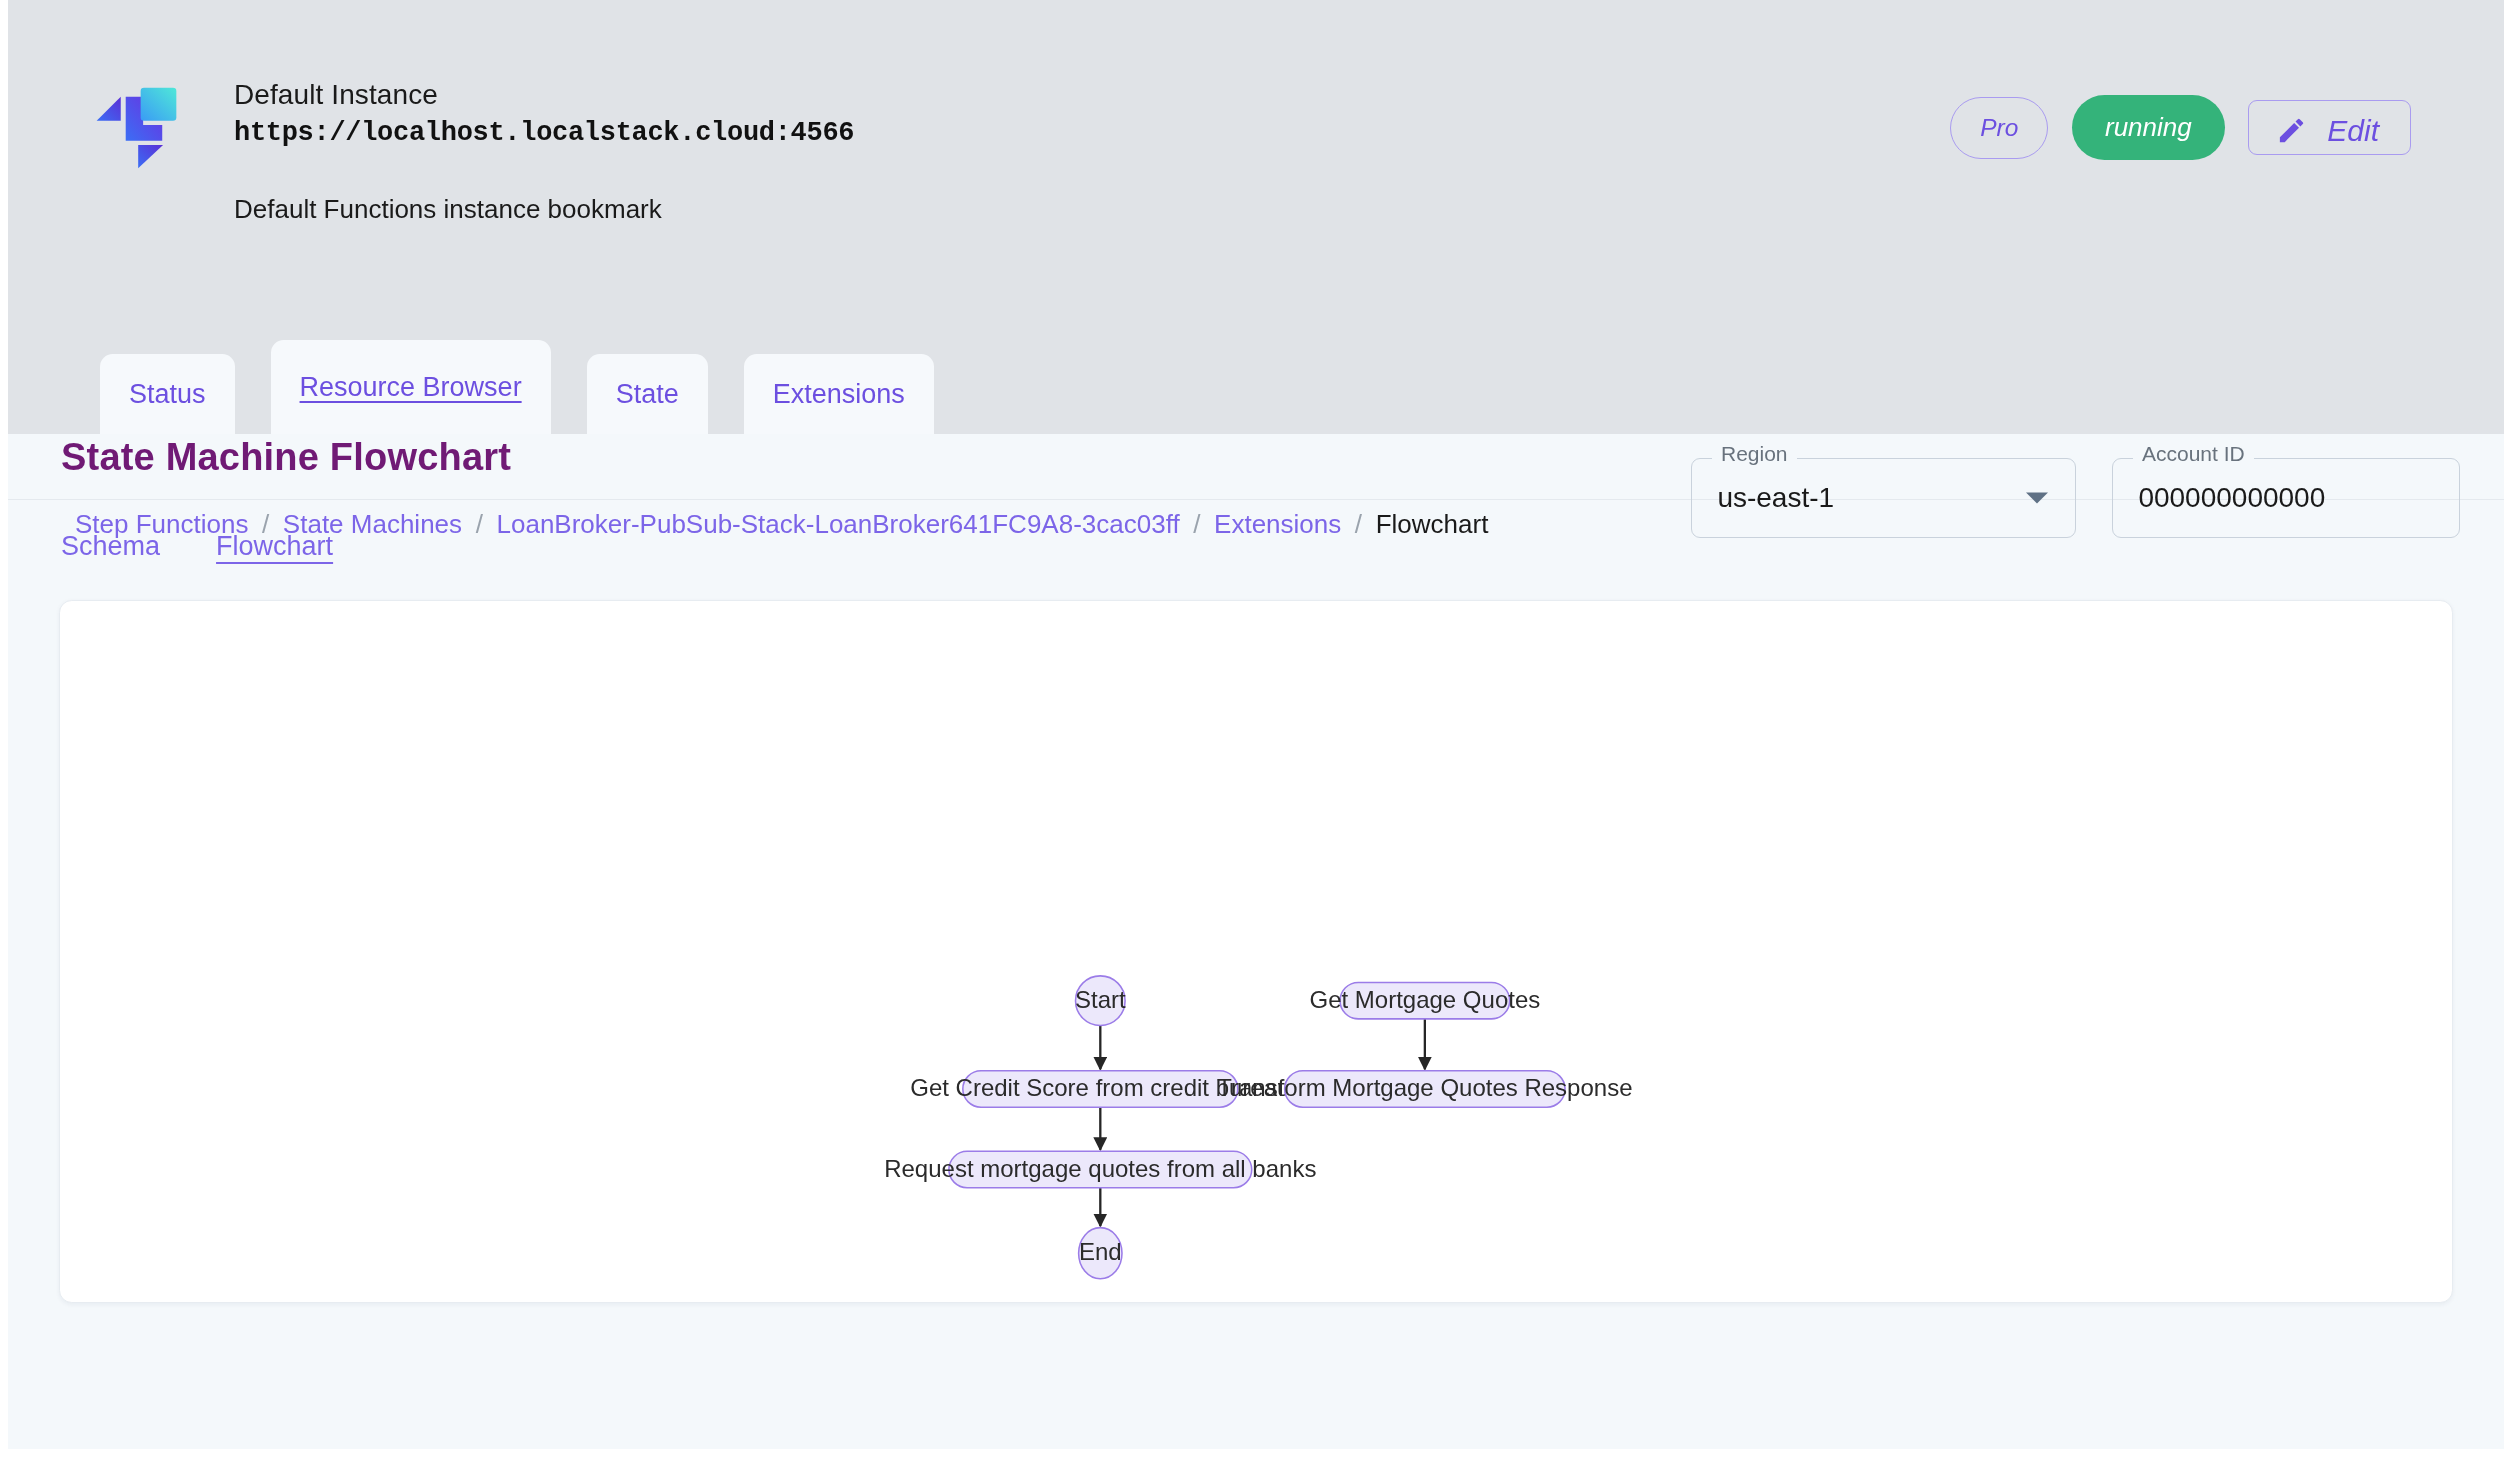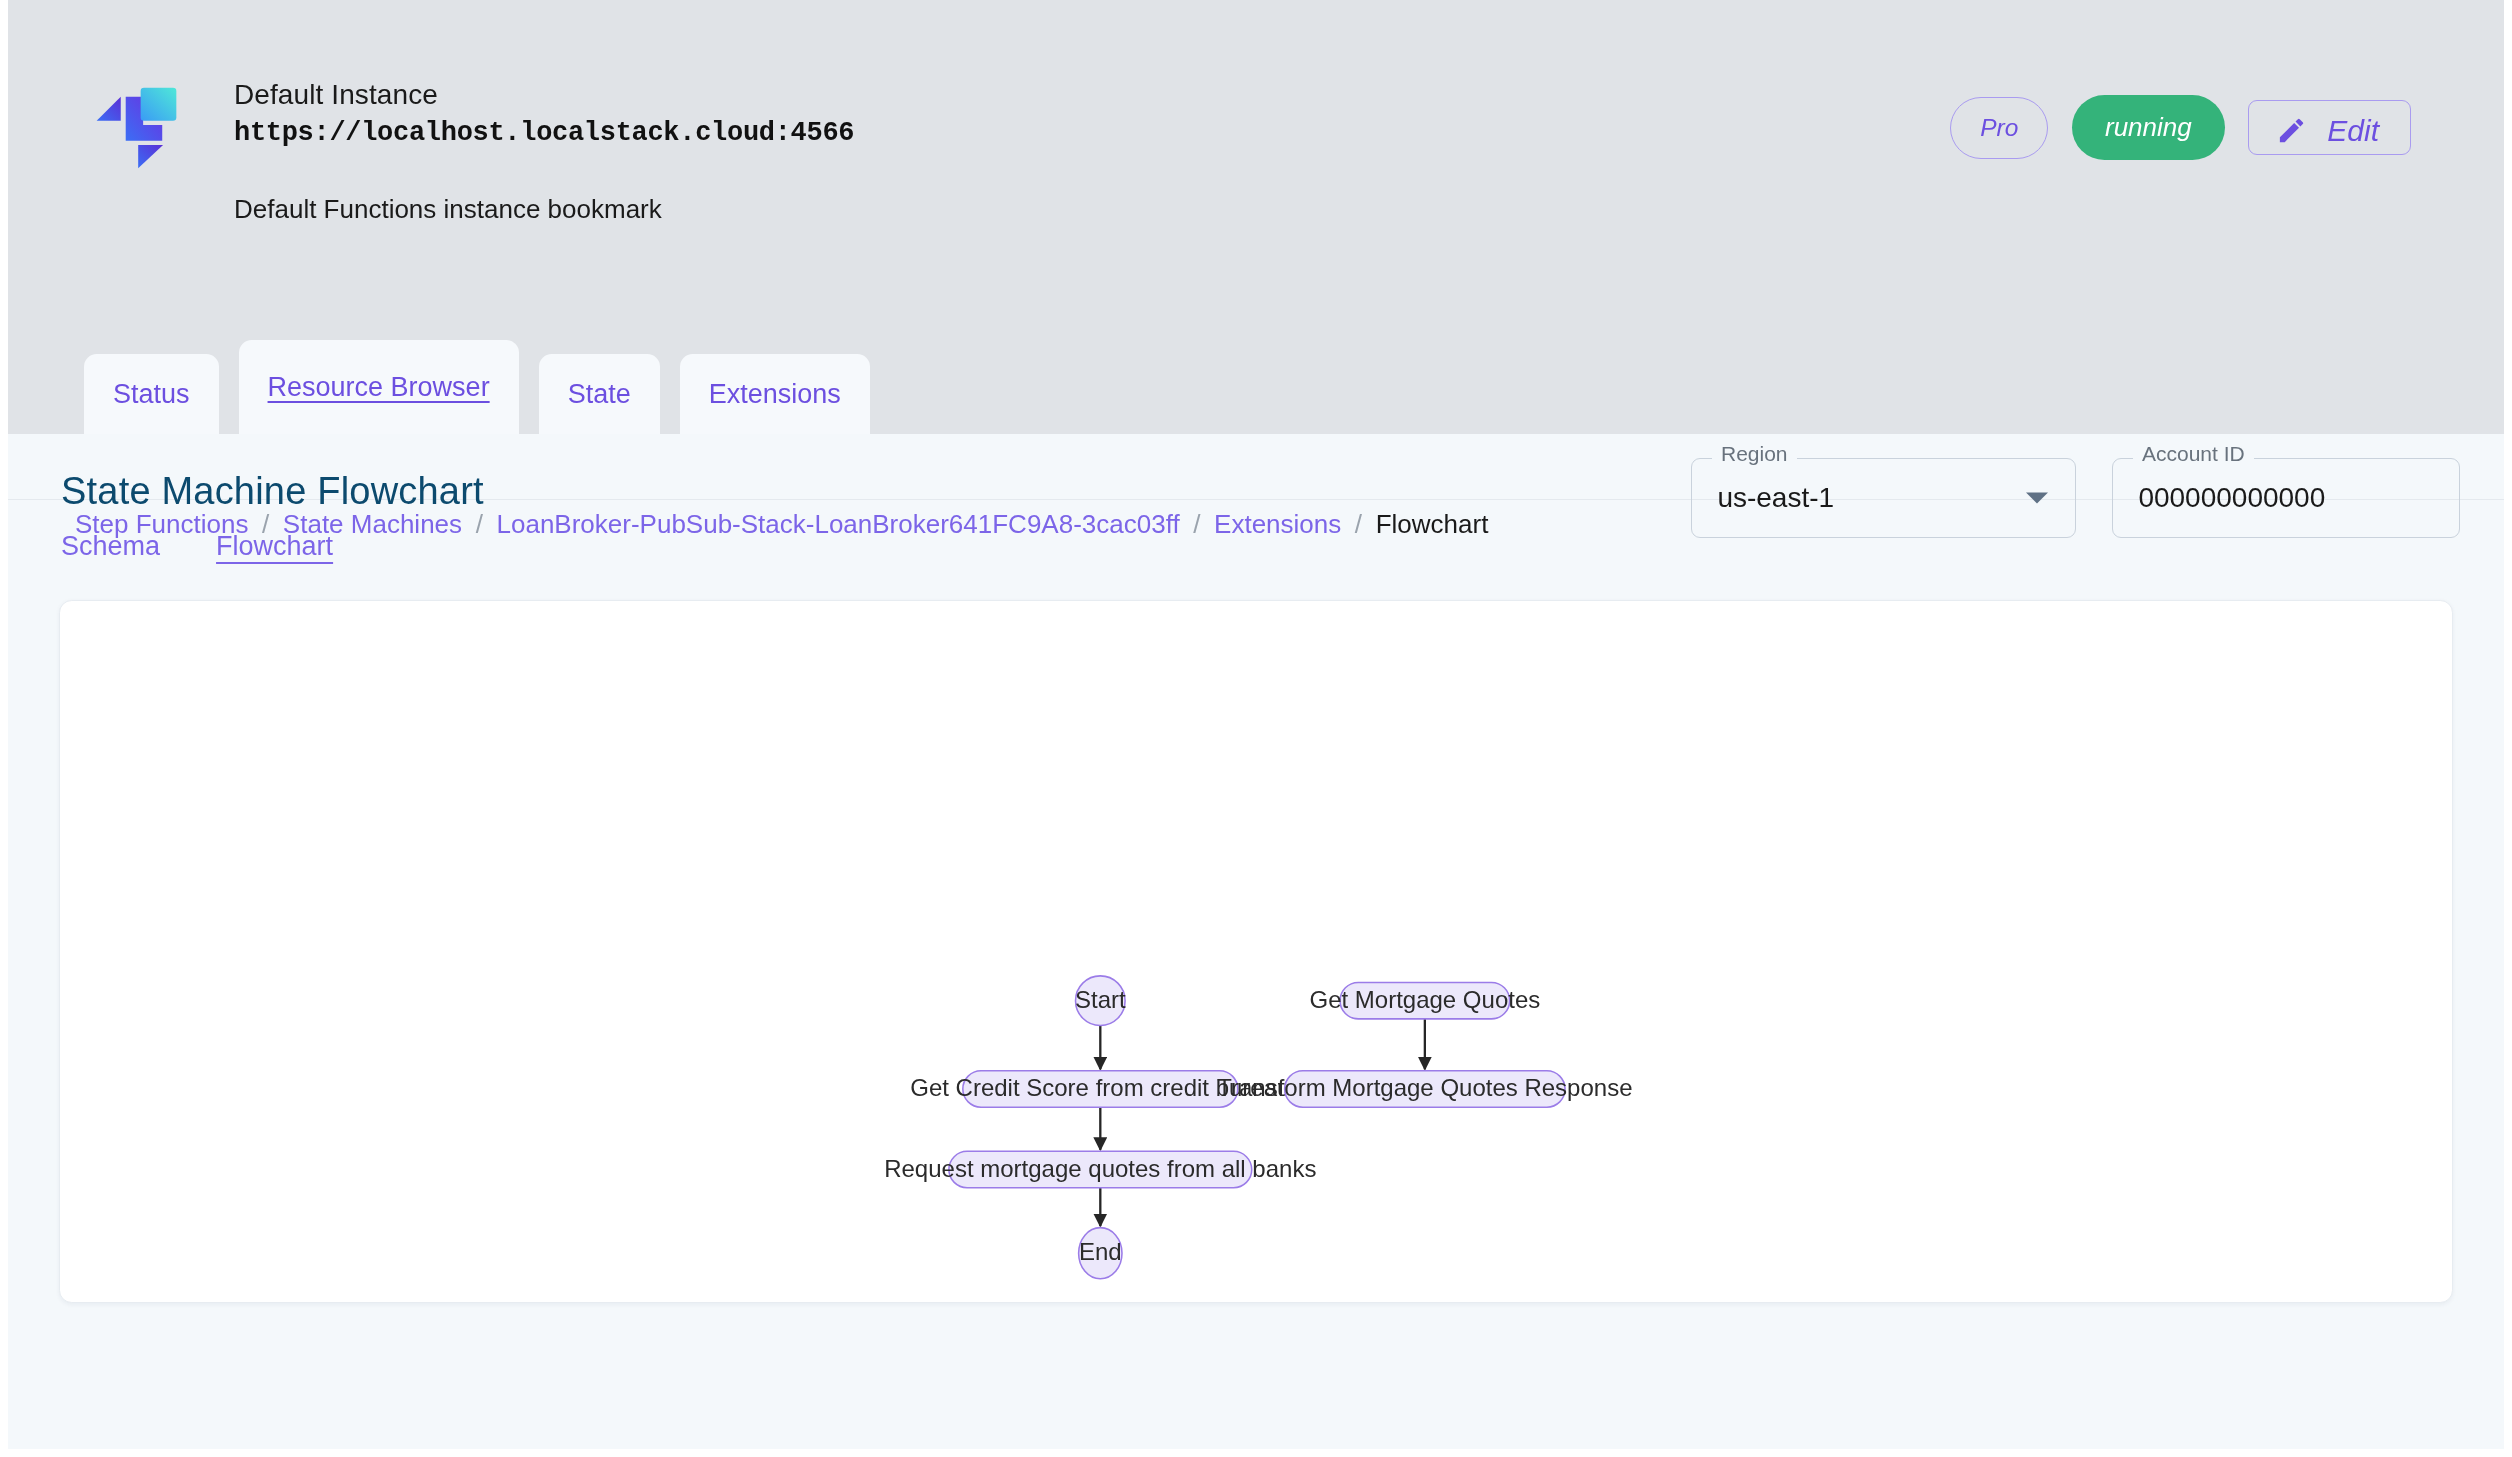--- a/index.html
+++ b/index.html
@@ -131,42 +131,44 @@
     border-radius: 12.7px 12.7px 0 0;
     color: #6c4fe0;
     font-size: 27px;
     padding: 0 29px;
     height: 80px;
     display: flex;
     align-items: center;
     justify-content: center;
     cursor: pointer;
     white-space: nowrap;
+    margin-left: 16px;
   }
   .tab.active {
     height: 94px;
     background: #f6f9fc;
   }
   .tab.active .tab-label { text-decoration: underline; text-underline-offset: 5.4px; }
 
   
   .page { background: #f4f8fb; position: relative; }
 
   .title-bar {
     position: relative;
     padding: 34px 0 31px 0;
     border-bottom: 1.8px solid #e4e9ee;
   }
   .page-title {
     position: absolute;
     left: 53px;
-    top: 36px;
+    top: 2px;
     font-size: 38px;
-    color: #0c4a6e;
+    color: #701a75;
     letter-spacing: 0.2px;
+    font-weight: bold;
   }
   .breadcrumb {
     position: absolute;
     left: 67px;
     top: 75px;
     display: flex;
     align-items: center;
     font-size: 26px;
     white-space: nowrap;
   }

